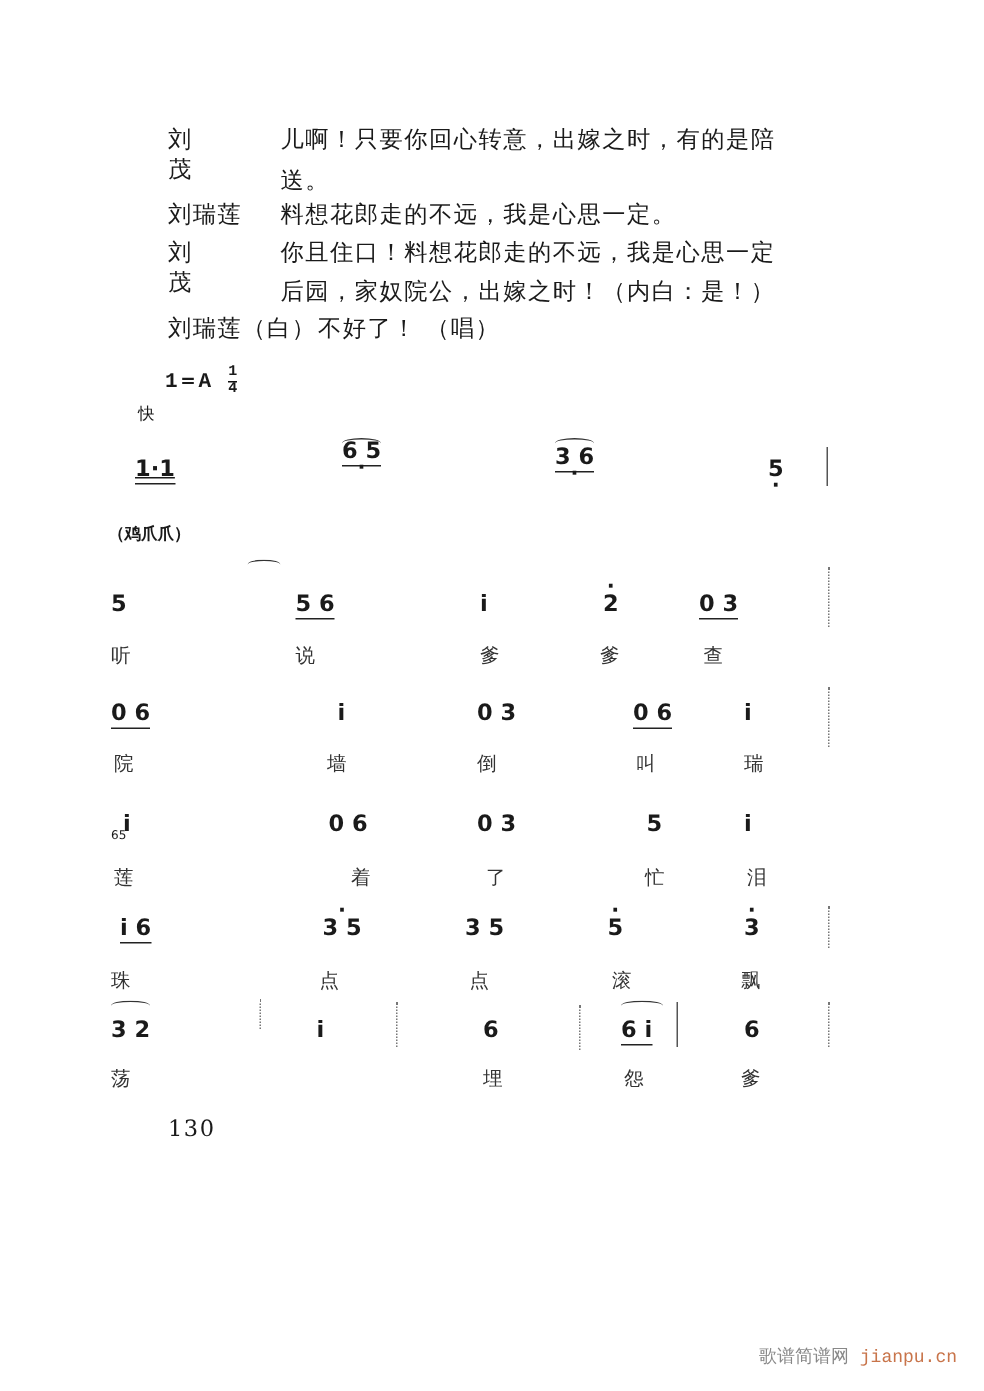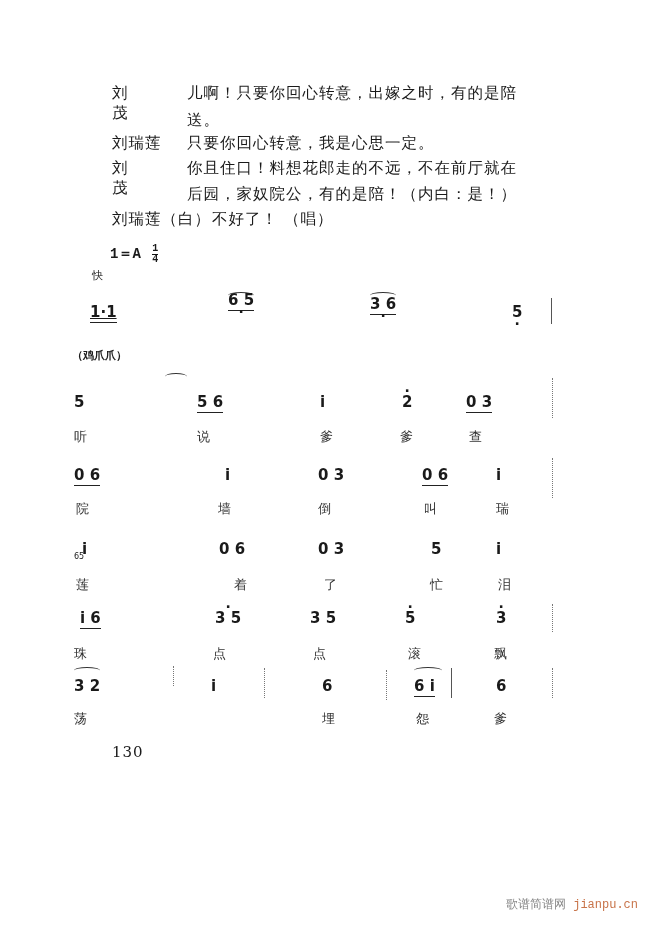--- a/index.html
+++ b/index.html
@@ -37,26 +37,26 @@
 <body>
 
 <div class="dlg">
   <div style="position:absolute; top:83px;">
     <span class="spk spaced">刘 茂</span>
     <span class="txt">儿啊！只要你回心转意，出嫁之时，有的是陪</span>
     <span class="txt" style="top:27px">送。</span>
   </div>
   <div style="position:absolute; top:133px;">
     <span class="spk">刘瑞莲</span>
-    <span class="txt">只要你回心转意，我是心思一定。</span>
+    <span class="txt">料想花郎走的不远，我是心思一定。</span>
   </div>
   <div style="position:absolute; top:158px;">
     <span class="spk spaced">刘 茂</span>
-    <span class="txt">你且住口！料想花郎走的不远，不在前厅就在</span>
-    <span class="txt" style="top:26px">后园，家奴院公，有的是陪！（内白：是！）</span>
+    <span class="txt">你且住口！料想花郎走的不远，我是心思一定</span>
+    <span class="txt" style="top:26px">后园，家奴院公，出嫁之时！（内白：是！）</span>
   </div>
   <div style="position:absolute; top:209px;">
     <span class="spk" style="width:110px">刘瑞莲（白）</span>
     <span class="txt" style="left:100px">不好了！  （唱）</span>
   </div>
 </div>
 
 <div class="key">
   <span>1＝A</span>
   <span class="frac">

